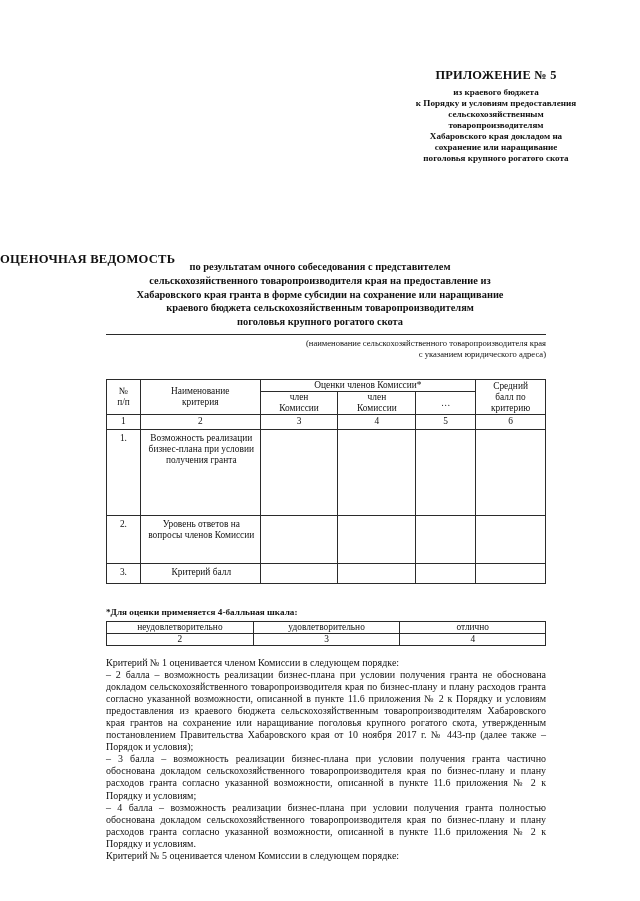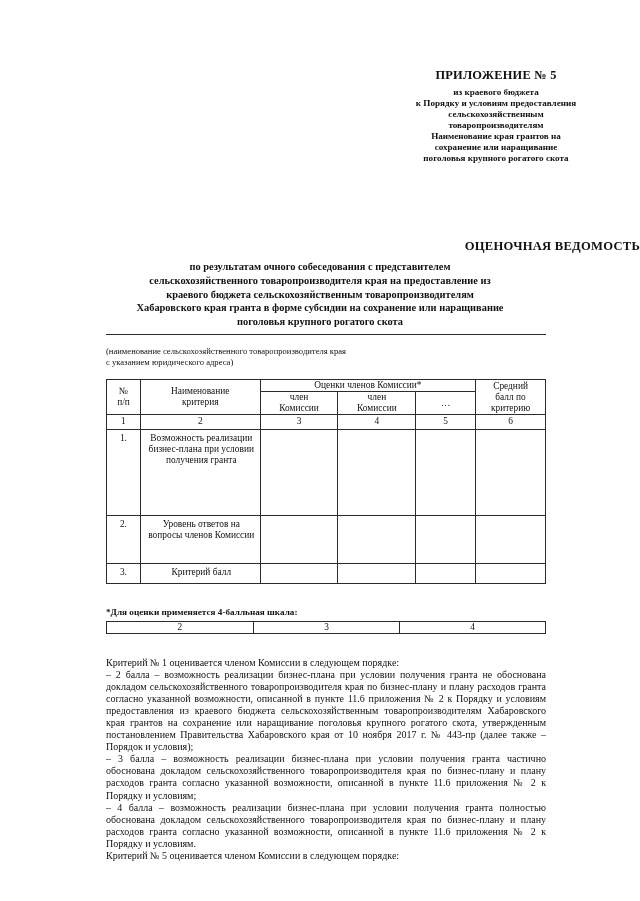--- a/index.html
+++ b/index.html
@@ -43,23 +43,23 @@
     font-size: 9.1px;
     font-weight: 700;
     line-height: 1.22;
   }
   .appendix-lines div { white-space: nowrap; }
 
   
   .doc-title {
     position: absolute;
     left: 0;
-    top: 219px;
+    top: 232px;
     width: 640px;
-    text-align: right;
+    text-align: left;
     font-size: 12.6px;
     font-weight: 700;
     letter-spacing: .25px;
   }
   .doc-subtitle {
     position: absolute;
     left: 70px;
     top: 240px;
     width: 500px;
     text-align: center;
@@ -73,23 +73,23 @@
   .fill-rule {
     position: absolute;
     left: 106px;
     top: 314px;
     width: 440px;
     border-top: 1px solid #2a2a2a;
   }
   .fill-caption {
     position: absolute;
     left: 106px;
-    top: 326px;
-    width: 440px;
-    text-align: left;
+    top: 318px;
+    width: 440px;
+    text-align: right;
     font-size: 8.6px;
     line-height: 1.3;
   }
   .fill-caption div { white-space: nowrap; }
 
   
   table.doc-table {
     position: absolute;
     border-collapse: collapse;
     font-size: 9.4px;
@@ -175,32 +175,32 @@
 
 <div class="page">
 
   <div class="appendix-block">
     <div class="appendix-title">ПРИЛОЖЕНИЕ № 5</div>
     <div class="appendix-lines">
       <div>из краевого бюджета</div>
       <div>к Порядку и условиям предоставления</div>
       <div>сельскохозяйственным</div>
       <div>товаропроизводителям</div>
-      <div>Наименование края грантов на</div>
+      <div>Хабаровского края докладом на</div>
       <div>сохранение или наращивание</div>
       <div>поголовья крупного рогатого скота</div>
     </div>
   </div>
 
   <div class="doc-title">ОЦЕНОЧНАЯ ВЕДОМОСТЬ</div>
   <div class="doc-subtitle">
     <div>по результатам очного собеседования с представителем</div>
     <div>сельскохозяйственного товаропроизводителя края на предоставление из</div>
+    <div>Хабаровского края гранта в форме субсидии на сохранение или наращивание</div>
     <div>краевого бюджета сельскохозяйственным товаропроизводителям</div>
-    <div>Хабаровского края гранта в форме субсидии на сохранение или наращивание</div>
     <div>поголовья крупного рогатого скота</div>
   </div>
 
   <div class="fill-rule"></div>
   <div class="fill-caption">
     <div>(наименование сельскохозяйственного товаропроизводителя края</div>
     <div>с указанием юридического адреса)</div>
   </div>
 
   <table class="doc-table main-table">
@@ -280,20 +280,25 @@
   <div class="footnote">*Для оценки применяется 4-балльная шкала:</div>
 
   <table class="doc-table scale-table">
     <colgroup>
       <col style="width:147px">
       <col style="width:147px">
       <col style="width:146px">
     </colgroup>
     <tbody>
       <tr>
+        <td>неудовлетворительно</td>
+        <td>удовлетворительно</td>
+        <td>отлично</td>
+      </tr>
+      <tr>
         <td>2</td>
         <td>3</td>
         <td>4</td>
       </tr>
     </tbody>
   </table>
 
   <div class="body-text">
     <p class="lead">Критерий № 1 оценивается членом Комиссии в следующем порядке:</p>
     <p class="para">– 2 балла – возможность реализации бизнес-плана при условии получения гранта не обоснована докладом сельскохозяйственного товаропроизводителя края по бизнес-плану и плану расходов гранта согласно указанной возможности, описанной в пункте 11.6 приложения № 2 к Порядку и условиям предоставления из краевого бюджета сельскохозяйственным товаропроизводителям Хабаровского края грантов на сохранение или наращивание поголовья крупного рогатого скота, утвержденным постановлением Правительства Хабаровского края от 10 ноября 2017 г. № 443-пр (далее также – Порядок и условия);</p>

